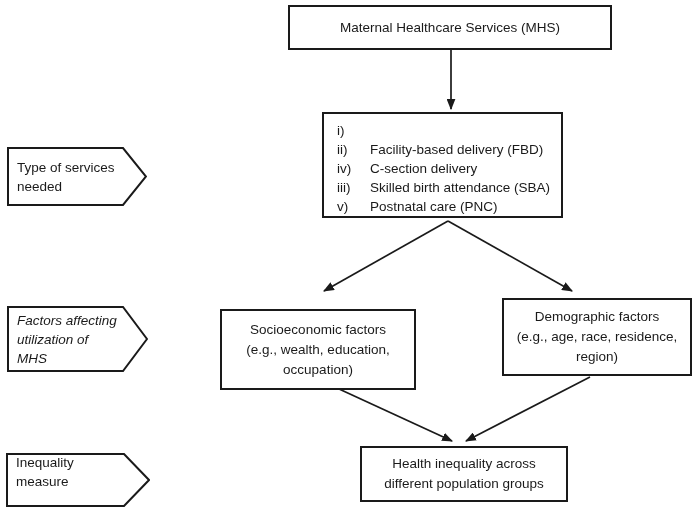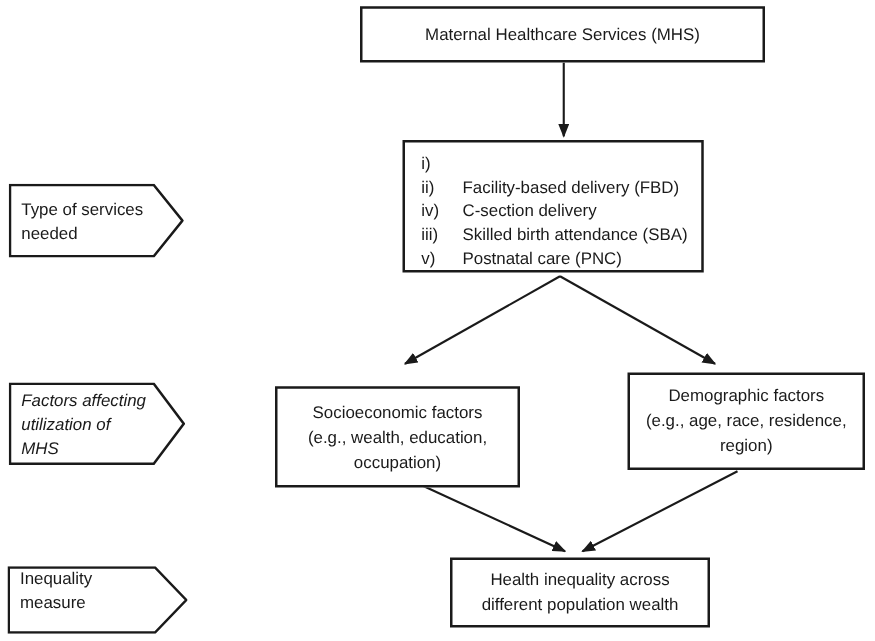--- a/index.html
+++ b/index.html
@@ -121,21 +121,21 @@
   </div>
 
   <div class="box demo-box">
     <span>Demographic factors
 (e.g., age, race, residence,
 region)</span>
   </div>
 
   <div class="box ineq-box">
     <span>Health inequality across
-different population wealth</span>
+different population groups</span>
   </div>
 
   <div class="pent pent-1">
     <svg width="140" height="59" viewBox="0 0 140 59">
       <polygon points="1,1 116,1 139,29.5 116,58 1,58"></polygon>
     </svg>
     <div class="pent-text">Type of services
 needed</div>
   </div>
 

